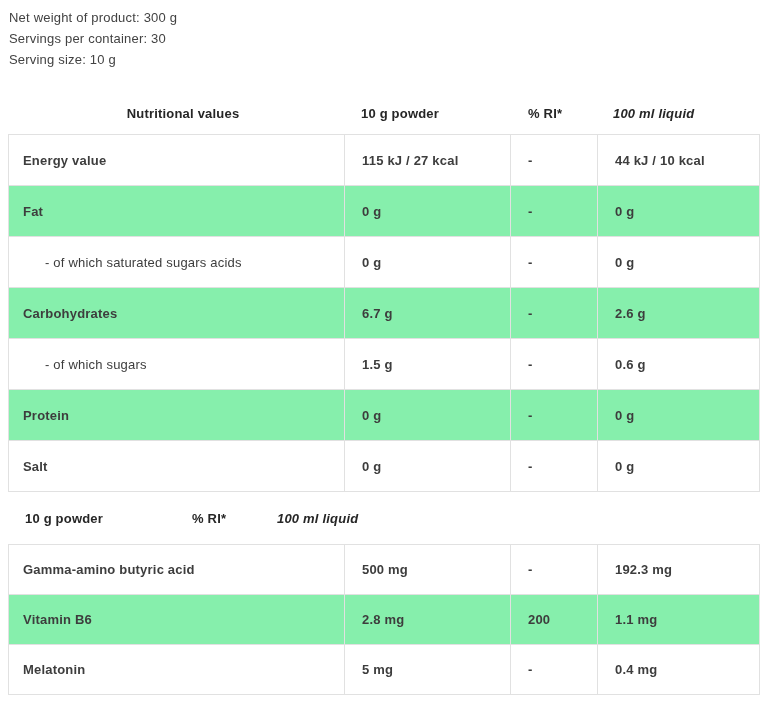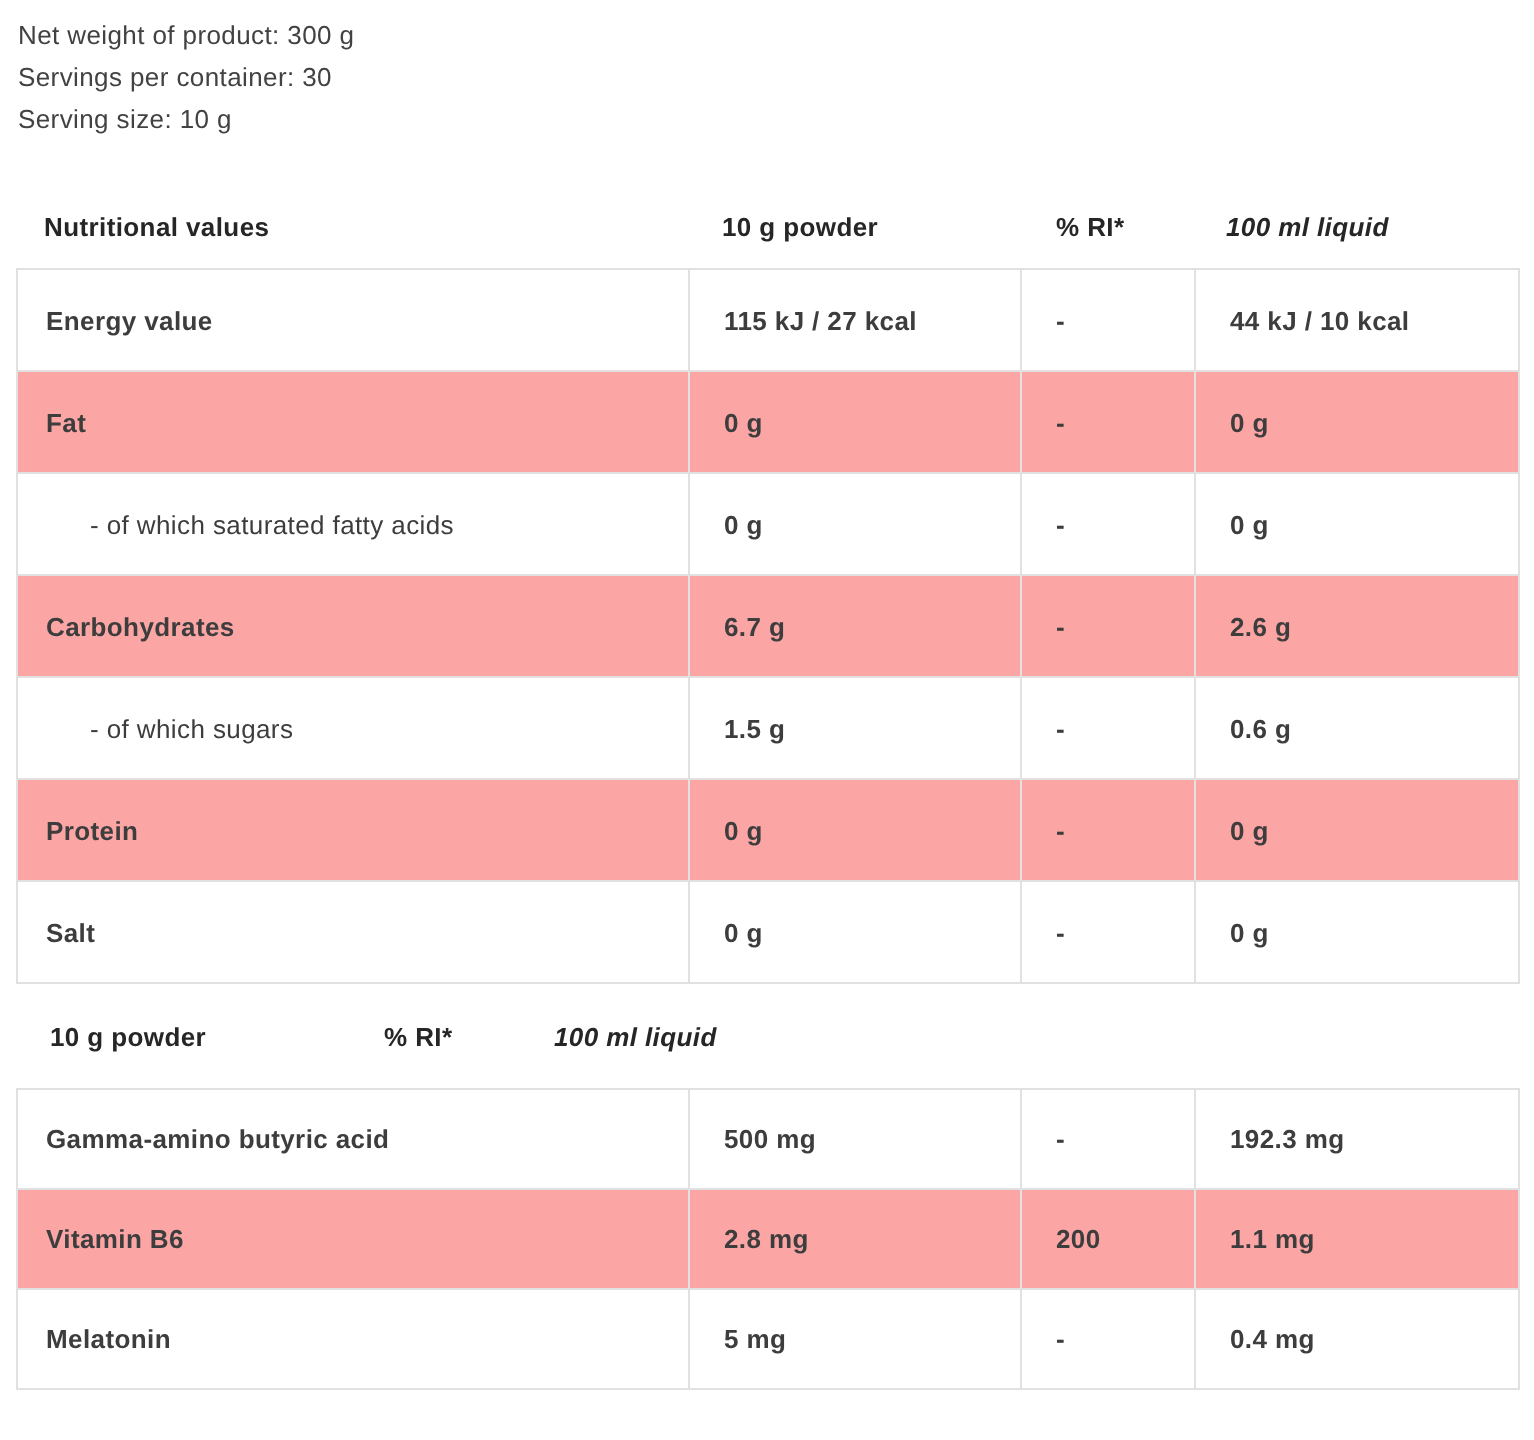--- a/index.html
+++ b/index.html
@@ -35,21 +35,21 @@
   .section-header.second {
     margin-top: 0;
     height: 52px;
   }
   .section-header .hcell {
     font-size: 13px;
     font-weight: bold;
     color: #262626;
     letter-spacing: 0.2px;
   }
-  .hcell.c1 { width: 336px; padding-left: 14px; }
+  .hcell.c1 { width: 336px; padding-left: 14px; text-align: center; }
   .hcell.c2 { width: 166px; padding-left: 17px; }
   .hcell.c3 { width: 87px;  padding-left: 18px; }
   .hcell.c4 { width: 162px; padding-left: 16px; font-style: italic; }
   table.ntable {
     border-collapse: collapse;
     margin-left: 8px;
     width: 751px;
     table-layout: fixed;
   }
   table.ntable td {
@@ -60,21 +60,21 @@
     letter-spacing: 0.2px;
     vertical-align: middle;
     background: #ffffff;
   }
   table.ntable col.c1 { width: 336px; }
   table.ntable col.c2 { width: 166px; }
   table.ntable col.c3 { width: 87px; }
   table.ntable col.c4 { width: 162px; }
   td.label-cell { padding-left: 14px; font-weight: bold; color: #2b2b2b; }
   td.value-cell { padding-left: 17px; font-weight: bold; }
-  tr.row-alt td { background: #fca5a5; }
+  tr.row-alt td { background: #86efac; }
   tr.row-indent td.label-cell { padding-left: 36px; font-weight: normal; color: #3d3d3d; }
   table.ntable.second td { height: 50px; }
 </style>
 </head>
 <body>
 
 <div class="page">
 
   <div class="info-block">
     <div class="info-line">Net weight of product: 300 g</div>
@@ -103,21 +103,21 @@
         <td class="value-cell">-</td>
         <td class="value-cell">44 kJ / 10 kcal</td>
       </tr>
       <tr class="row-alt">
         <td class="label-cell">Fat</td>
         <td class="value-cell">0 g</td>
         <td class="value-cell">-</td>
         <td class="value-cell">0 g</td>
       </tr>
       <tr class="row-indent">
-        <td class="label-cell">- of which saturated fatty acids</td>
+        <td class="label-cell">- of which saturated sugars acids</td>
         <td class="value-cell">0 g</td>
         <td class="value-cell">-</td>
         <td class="value-cell">0 g</td>
       </tr>
       <tr class="row-alt">
         <td class="label-cell">Carbohydrates</td>
         <td class="value-cell">6.7 g</td>
         <td class="value-cell">-</td>
         <td class="value-cell">2.6 g</td>
       </tr>

